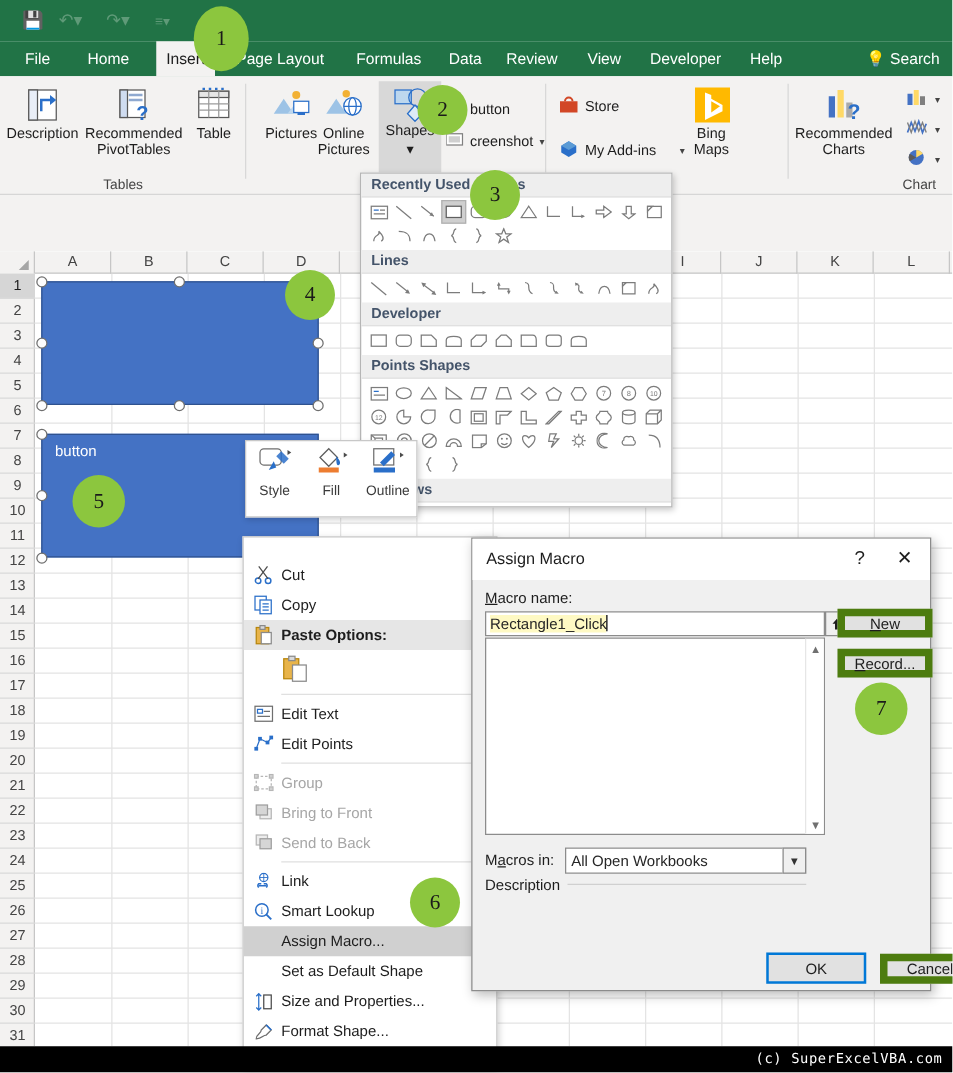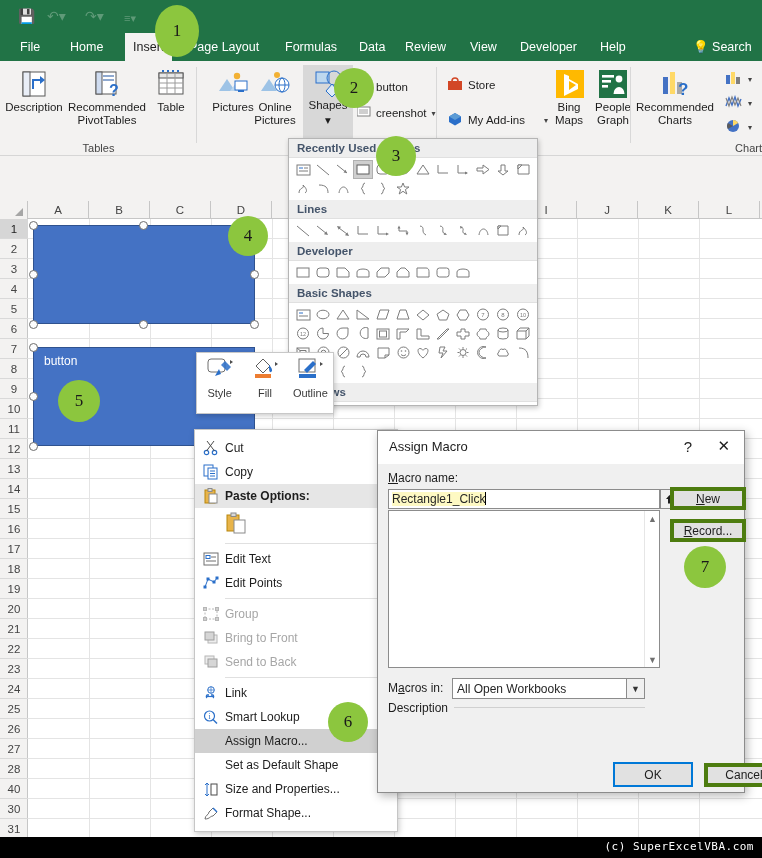--- a/index.html
+++ b/index.html
@@ -115,21 +115,21 @@
     background:#ffffff; border:1px solid #c8c8c8; box-shadow:1px 2px 5px rgba(0,0,0,.2);
     display:flex;
   }
   .mt-item { width:46px; text-align:center; padding-top:4px; }
   .mt-item .mt-lbl { font-size:11px; color:#3a3a3a; margin-top:1px; }
 
   
   #ctxmenu {
     position:absolute; left:194px; top:429px; width:204px;
     background:#ffffff; border:1px solid #c6c6c6; box-shadow:1px 2px 6px rgba(0,0,0,.22);
-    padding:6px 0;
+    padding:18px 0;
   }
   .cm-item {
     height:24px; display:flex; align-items:center; font-size:12px; color:#1d1d1d;
     padding-left:2px; position:relative;
   }
   .cm-item .cm-ic { width:28px; height:24px; display:flex; align-items:center; justify-content:center; }
   .cm-item .cm-lbl { flex:1; }
   .cm-item.hdr { background:#e6e6e6; font-weight:bold; }
   .cm-item.hl { background:#d0d0d0; }
   .cm-item.dis { color:#a6a6a6; }
@@ -159,21 +159,21 @@
     position:absolute; left:282px; top:58px; width:19px; height:20px;
     background:#f0f0f0; border:1px solid #8c8c8c; display:flex; align-items:center; justify-content:center;
   }
   #macrolist {
     position:absolute; left:10px; top:79px; width:272px; height:158px;
     background:#fff; border:1px solid #8c8c8c;
   }
   #mlist-sb { position:absolute; right:0; top:0; width:15px; height:156px; background:#fff; border-left:1px solid #e6e6e6; }
   .sb-arrow { position:absolute; left:0; width:15px; height:15px; display:flex; align-items:center; justify-content:center; font-size:9px; color:#707070; }
   .dlgbtn {
-    position:absolute; width:76px; height:23px; background:#e1e1e1; border:4px solid #4d7c0f;
+    position:absolute; width:76px; height:23px; background:#e1e1e1; border:6px solid #4d7c0f;
     font-size:12px; color:#1d1d1d; display:flex; align-items:center; justify-content:center;
   }
   .dlgbtn.primary { border:2px solid #0078d7; background:#e1e1e1; }
   #macros-in {
     position:absolute; left:74px; top:247px; width:193px; height:21px;
     background:#fff; border:1px solid #8c8c8c; font-size:12px; padding:2px 4px; line-height:16px;
   }
   #macros-in-caret {
     position:absolute; left:248px; top:247px; width:19px; height:21px;
     background:#f0f0f0; border:1px solid #8c8c8c; display:flex; align-items:center; justify-content:center;
@@ -353,34 +353,20 @@
     <div class="bigbtn" style="left:111px;top:6px;width:42px;">
       <div class="ic">
         <svg width="30" height="30" viewBox="0 0 30 30">
           <rect x="2" y="1" width="28" height="28" fill="#ffb900"></rect>
           <path d="M10 5 l5 2 0 14 7 -5 -7 -4 0 -2 9 5 0 5 -14 7 z" fill="#fff"></path>
         </svg>
       </div>
       <div class="lbl">Bing</div>
       <div class="lbl">Maps</div>
     </div>
-    <div class="bigbtn" style="left:152px;top:6px;width:48px;">
-      <div class="ic">
-        <svg width="30" height="30" viewBox="0 0 30 30">
-          <rect x="1" y="1" width="28" height="28" fill="#217346"></rect>
-          <rect x="4" y="6" width="12" height="2.6" fill="#fff"></rect>
-          <rect x="4" y="11" width="9" height="2.6" fill="#fff"></rect>
-          <rect x="4" y="16" width="6" height="2.6" fill="#fff"></rect>
-          <circle cx="21" cy="10" r="3.4" fill="#fff"></circle>
-          <path d="M15.5 25 a5.5 7 0 0 1 11 0 z" fill="#fff"></path>
-        </svg>
-      </div>
-      <div class="lbl">People</div>
-      <div class="lbl">Graph</div>
-    </div>
     <div class="gsep"></div>
   </div>
 
   <div class="rgroup" style="left:631px;width:131px;">
     <div class="bigbtn" style="left:2px;top:6px;width:84px;">
       <div class="ic">
         <svg width="32" height="30" viewBox="0 0 32 30">
           <rect x="4" y="8" width="5" height="17" fill="#4472c4"></rect>
           <rect x="11" y="3" width="5" height="22" fill="#ffd966"></rect>
           <rect x="18" y="13" width="5" height="12" fill="#a9a9a9"></rect>
@@ -412,21 +398,21 @@
     <div class="smallbtn" style="left:94px;top:58px;">
       <span>
         <svg width="18" height="14" viewBox="0 0 18 14">
             <circle cx="8" cy="7" r="6" fill="#4472c4"></circle>
             <path d="M8 7 L8 1 A6 6 0 0 1 13.2 4 Z" fill="#ffd966"></path>
             <path d="M8 7 L2.8 10 A6 6 0 0 1 2.8 4 Z" fill="#5b5b5b"></path>
           </svg>
       </span>
       <span class="caret">▾</span>
     </div>
-    <div class="glabel" style="text-align:right;padding-left:78px;margin-top:44px;">Chart</div>
+    <div class="glabel" style="text-align:center;padding-left:78px;margin-top:44px;">Chart</div>
   </div>
 </div>
 
 <div id="fbar">
   <div id="namebox">
     <span>A1</span>
     <span class="nb-caret">▼</span>
   </div>
   <span class="fb-icon" style="left:118px;font-size:5px;letter-spacing:0;line-height:6px;">⋮</span>
   <div class="fb-vsep" style="left:133px;"></div>
@@ -476,21 +462,21 @@
       <div class="rowcell" style="top: 360px;">19</div>
       <div class="rowcell" style="top: 380px;">20</div>
       <div class="rowcell" style="top: 400px;">21</div>
       <div class="rowcell" style="top: 420px;">22</div>
       <div class="rowcell" style="top: 440px;">23</div>
       <div class="rowcell" style="top: 460px;">24</div>
       <div class="rowcell" style="top: 480px;">25</div>
       <div class="rowcell" style="top: 500px;">26</div>
       <div class="rowcell" style="top: 520px;">27</div>
       <div class="rowcell" style="top: 540px;">28</div>
-      <div class="rowcell" style="top: 560px;">40</div>
+      <div class="rowcell" style="top: 560px;">29</div>
       <div class="rowcell" style="top: 580px;">30</div>
       <div class="rowcell" style="top: 600px;">31</div>
     </div>
   <div id="cells">
       <div class="gline-v" style="left: 61px;"></div>
       <div class="gline-v" style="left: 122px;"></div>
       <div class="gline-v" style="left: 183px;"></div>
       <div class="gline-v" style="left: 244px;"></div>
       <div class="gline-v" style="left: 305px;"></div>
       <div class="gline-v" style="left: 366px;"></div>
@@ -766,21 +752,21 @@
           <rect x="1" y="1" width="12" height="9" rx="2.5" fill="none" stroke="#7c7c7c"></rect>
         </svg>
       </span>
     <span class="sg-cell">
         <svg width="14" height="11">
           <path d="M1 5 C1 1, 13 1, 13 5 L13 10 L1 10 Z" fill="none" stroke="#7c7c7c"></path>
         </svg>
       </span>
   </div>
 
-  <div class="sg-head">Basic Shapes</div>
+  <div class="sg-head">Points Shapes</div>
   <div class="sg-row">
     <span class="sg-cell">
         <svg width="15" height="12">
           <rect x="1" y="1" width="13" height="10" fill="none" stroke="#7c7c7c"></rect>
           <line x1="3" y1="4" x2="7" y2="4" stroke="#2a6fc9"></line>
           <line x1="3" y1="7" x2="12" y2="7" stroke="#7c7c7c"></line>
         </svg>
       </span>
     <span class="sg-cell">
         <svg width="14" height="11">

